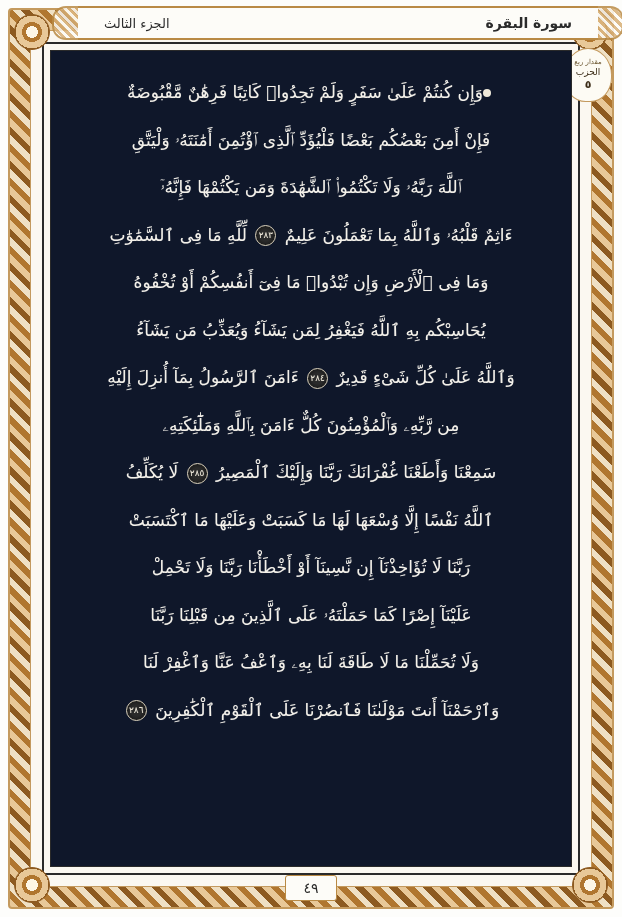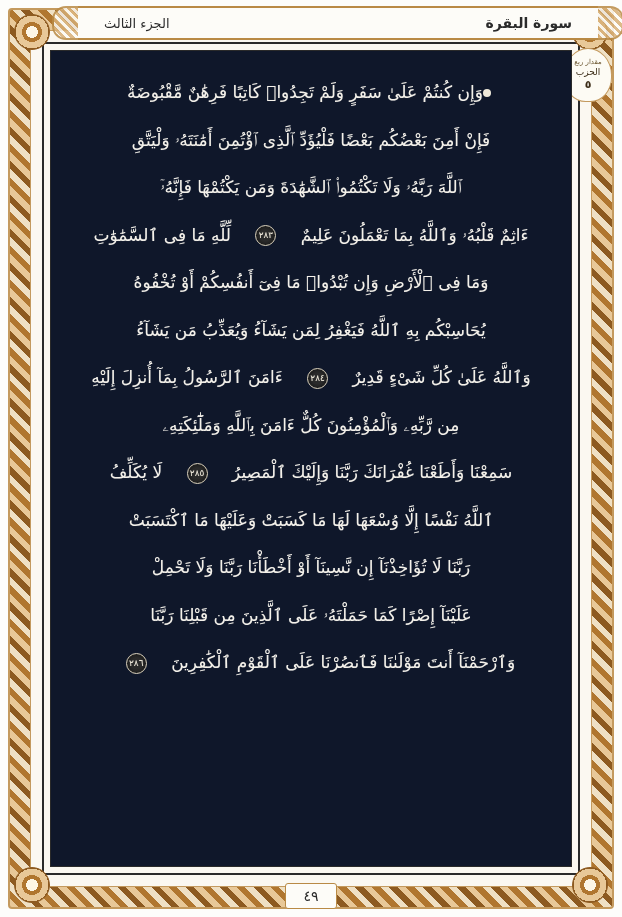--- a/index.html
+++ b/index.html
@@ -144,21 +144,21 @@
     line-height: 47.5px;
     font-size: 17px;
     overflow: visible;
     text-shadow: 0 0 1px rgba(255,255,255,.25);
   }
   .ayah-num {
     display: inline-block;
     width: 19px;
     height: 19px;
     line-height: 19px;
-    margin: 0 19px;
+    margin: 0 3px;
     border-radius: 50%;
     border: 1px solid #dcd3bd;
     font-size: 9px;
     color: #efe9da;
     vertical-align: middle;
     text-align: center;
     background: radial-gradient(circle at 50% 50%, #2a2a2a 40%, #101010 100%);
   }
   .ruku-mark {
     display: inline-block;
@@ -191,21 +191,21 @@
     justify-content: center;
     padding: 2px;
     box-sizing: border-box;
   }
   .hizb-badge .tiny { font-size: 7px; color: #6b5630; }
   .hizb-badge .big  { font-size: 11px; font-weight: bold; }
 
   
   .footer {
     position: absolute;
-    bottom: 8px;
+    bottom: 16px;
     left: 0;
     width: 622px;
     display: flex;
     align-items: center;
     justify-content: center;
   }
   .page-number {
     min-width: 34px;
     height: 24px;
     line-height: 24px;
@@ -268,20 +268,21 @@
         <div class="line">ٱللَّهَ رَبَّهُۥ وَلَا تَكْتُمُوا۟ ٱلشَّهَٰدَةَ وَمَن يَكْتُمْهَا فَإِنَّهُۥٓ</div>
         <div class="line">ءَاثِمٌ قَلْبُهُۥ وَٱللَّهُ بِمَا تَعْمَلُونَ عَلِيمٌ <span class="ayah-num">٢٨٣</span> لِّلَّهِ مَا فِى ٱلسَّمَٰوَٰتِ</div>
         <div class="line">وَمَا فِى ٱلْأَرْضِ وَإِن تُبْدُوا۟ مَا فِىٓ أَنفُسِكُمْ أَوْ تُخْفُوهُ</div>
         <div class="line">يُحَاسِبْكُم بِهِ ٱللَّهُ فَيَغْفِرُ لِمَن يَشَآءُ وَيُعَذِّبُ مَن يَشَآءُ</div>
         <div class="line">وَٱللَّهُ عَلَىٰ كُلِّ شَىْءٍ قَدِيرٌ <span class="ayah-num">٢٨٤</span> ءَامَنَ ٱلرَّسُولُ بِمَآ أُنزِلَ إِلَيْهِ</div>
         <div class="line">مِن رَّبِّهِۦ وَٱلْمُؤْمِنُونَ كُلٌّ ءَامَنَ بِٱللَّهِ وَمَلَٰٓئِكَتِهِۦ</div>
         <div class="line">سَمِعْنَا وَأَطَعْنَا غُفْرَانَكَ رَبَّنَا وَإِلَيْكَ ٱلْمَصِيرُ <span class="ayah-num">٢٨٥</span> لَا يُكَلِّفُ</div>
         <div class="line">ٱللَّهُ نَفْسًا إِلَّا وُسْعَهَا لَهَا مَا كَسَبَتْ وَعَلَيْهَا مَا ٱكْتَسَبَتْ</div>
         <div class="line">رَبَّنَا لَا تُؤَاخِذْنَآ إِن نَّسِينَآ أَوْ أَخْطَأْنَا رَبَّنَا وَلَا تَحْمِلْ</div>
         <div class="line">عَلَيْنَآ إِصْرًا كَمَا حَمَلْتَهُۥ عَلَى ٱلَّذِينَ مِن قَبْلِنَا رَبَّنَا</div>
+        <div class="line">وَلَا تُحَمِّلْنَا مَا لَا طَاقَةَ لَنَا بِهِۦ وَٱعْفُ عَنَّا وَٱغْفِرْ لَنَا</div>
         <div class="line">وَٱرْحَمْنَآ أَنتَ مَوْلَىٰنَا فَٱنصُرْنَا عَلَى ٱلْقَوْمِ ٱلْكَٰفِرِينَ <span class="ayah-num">٢٨٦</span></div>
       </div>
   </div>
 
   <div class="footer">
     <div class="page-number">٤٩</div>
   </div>
 
 </div>
 

